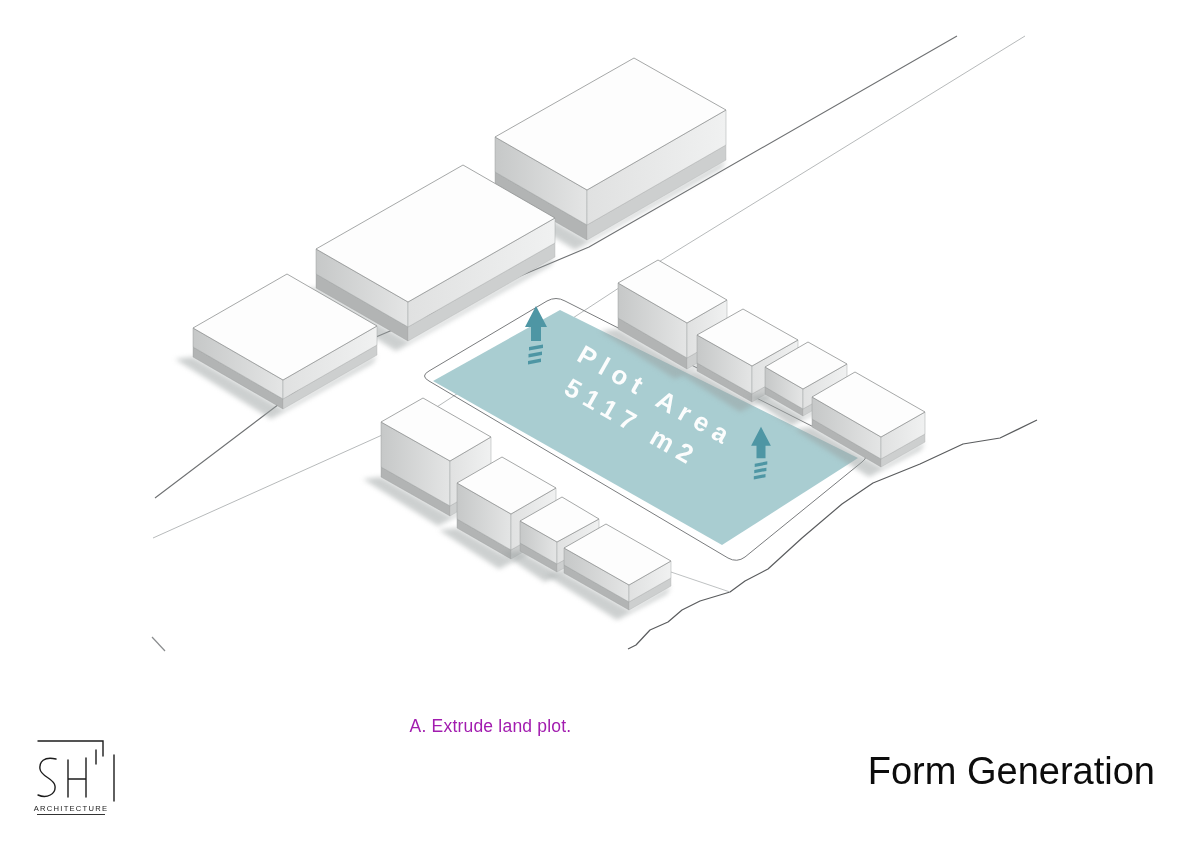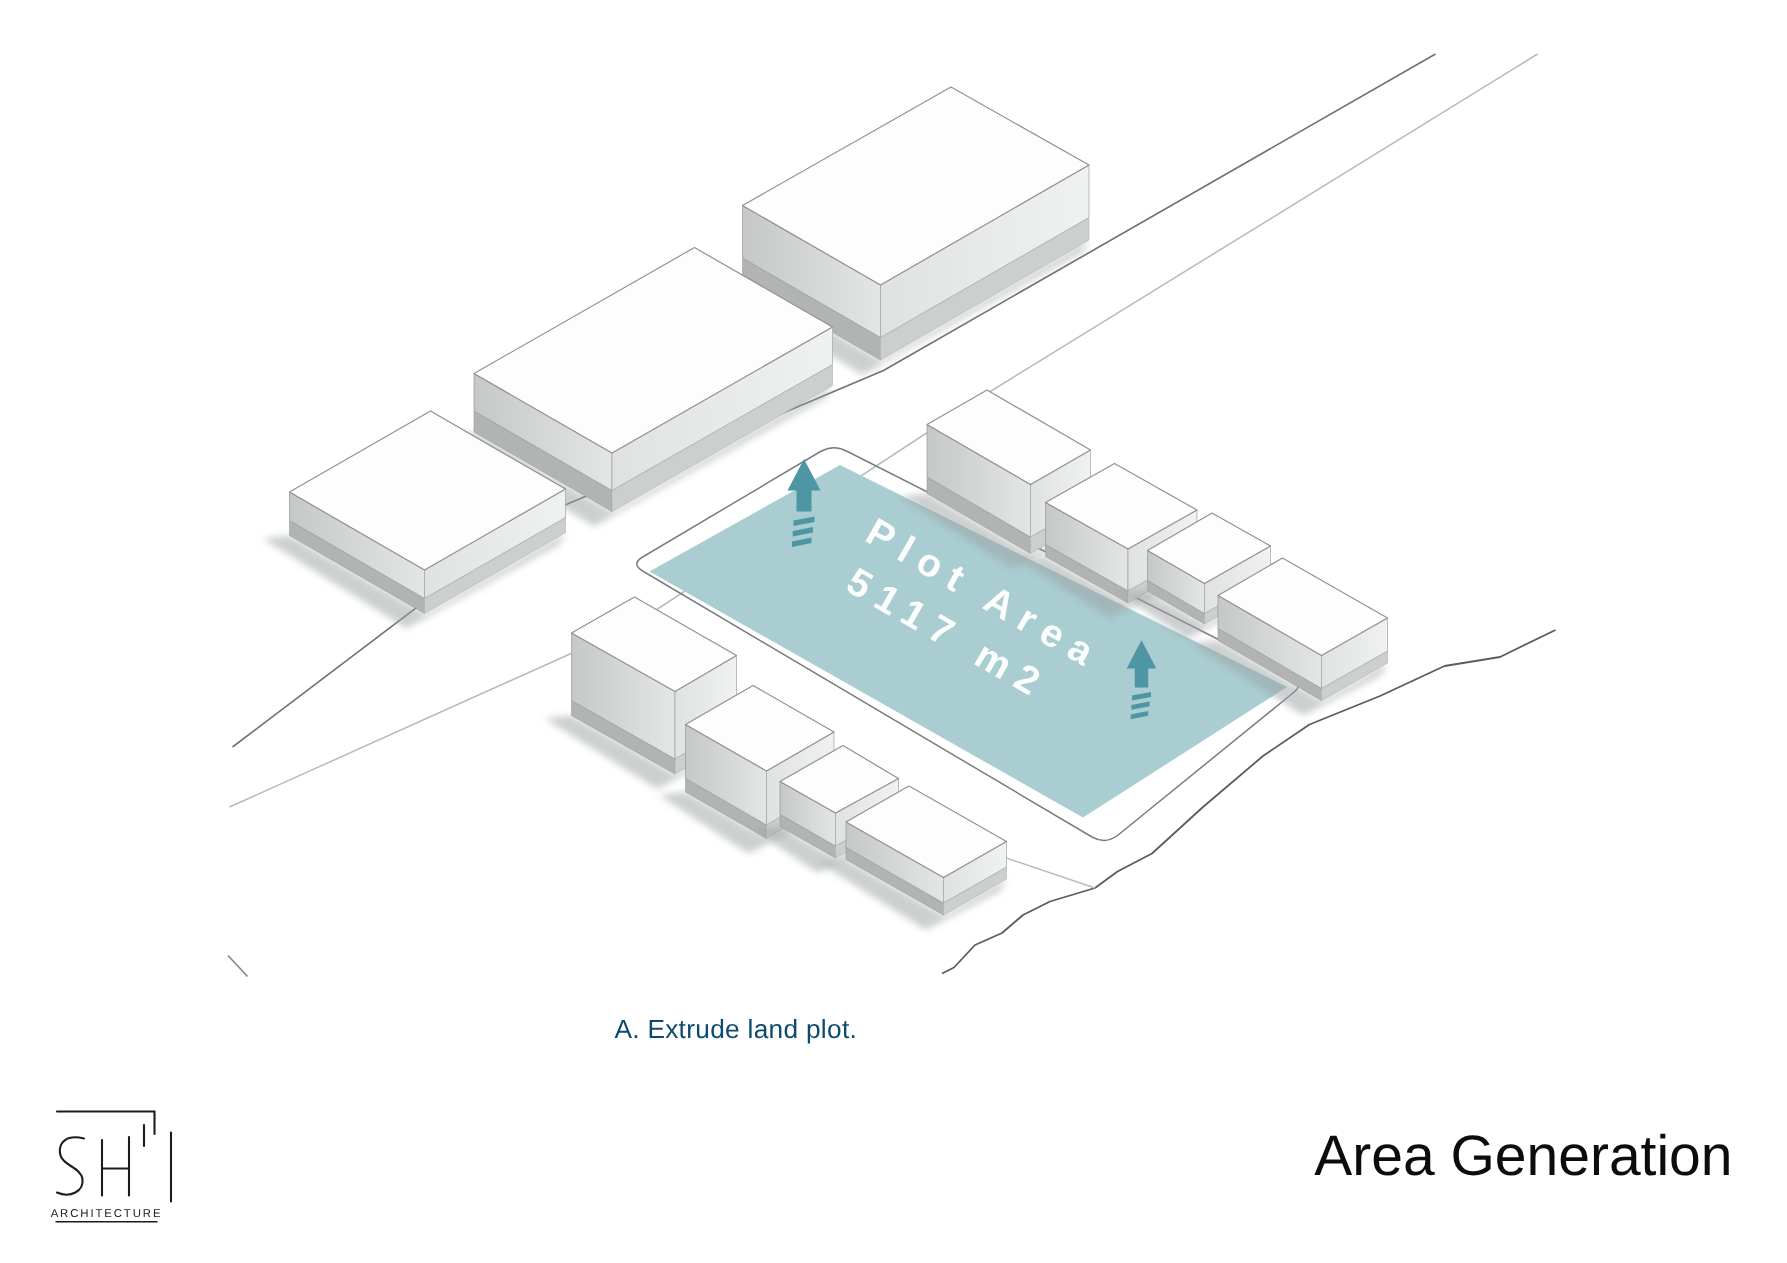--- a/index.html
+++ b/index.html
@@ -2,22 +2,22 @@
 <html><head>
 <meta charset="utf-8">
 <style>
   html,body{margin:0;padding:0;background:#ffffff;}
   .page{
     position:relative;width:1191px;height:842px;background:#ffffff;overflow:hidden;
     font-family:"Liberation Sans",sans-serif;
   }
   .scene{position:absolute;left:0;top:0;}
   .caption{
-    position:absolute;left:0;top:676px;width:981px;text-align:center;
-    font-size:17.5px;color:#0c4a6e;letter-spacing:0.2px;
+    position:absolute;left:0;top:716px;width:981px;text-align:center;
+    font-size:17.5px;color:#a21caf;letter-spacing:0.2px;
   }
   .page-title{
     position:absolute;right:36px;top:750px;font-size:38px;color:#0c0c0c;
     font-weight:400;letter-spacing:0px;
   }
   .logo{position:absolute;left:30px;top:730px;}
   .box-top{fill:#fdfdfd;stroke:#8f9292;stroke-width:0.8;stroke-linejoin:round;}
   .box-sw{fill:url(#gSW);stroke:#999c9c;stroke-width:0.5;}
   .box-se{fill:url(#gSE);stroke:#a6a9a9;stroke-width:0.5;}
   .pl-sw{fill:#b2b4b4;stroke:#9a9d9d;stroke-width:0.4;}
@@ -174,15 +174,15 @@
   <svg class="logo" width="120" height="95" viewBox="0 0 120 95">
     <path class="logo-stroke" d="M8,11 H73 V26"></path>
     <path class="logo-stroke" d="M26,29 C14,26 9,32 10,39 C11,47 24,48 25,56 C26,64 17,69 8,65"></path>
     <path class="logo-stroke" d="M38,30 V67 M38,49 H56 M56,28 V67"></path>
     <path class="logo-stroke" d="M66,20 V34"></path>
     <path class="logo-stroke" d="M84,25 V71"></path>
     <text class="logo-text" x="41" y="81">ARCHITECTURE</text>
     <path d="M7,84.5 H75" stroke="#1c1c1c" stroke-width="0.9" fill="none"></path>
   </svg>
 
-  <div class="page-title">Area Generation</div>
+  <div class="page-title">Form Generation</div>
 
 </div>
 
 </body></html>

